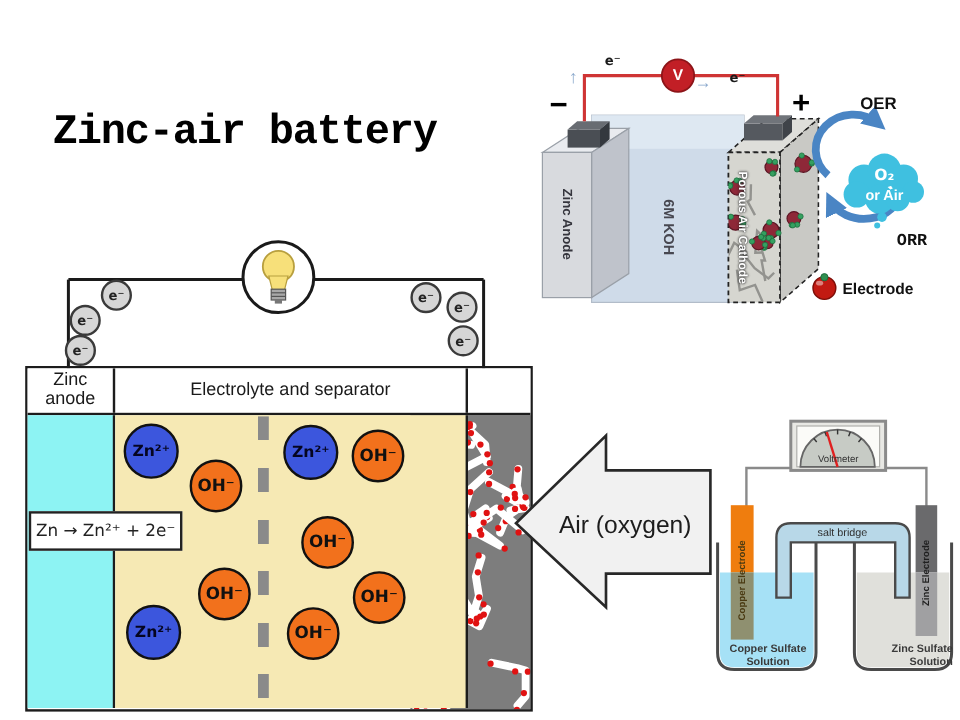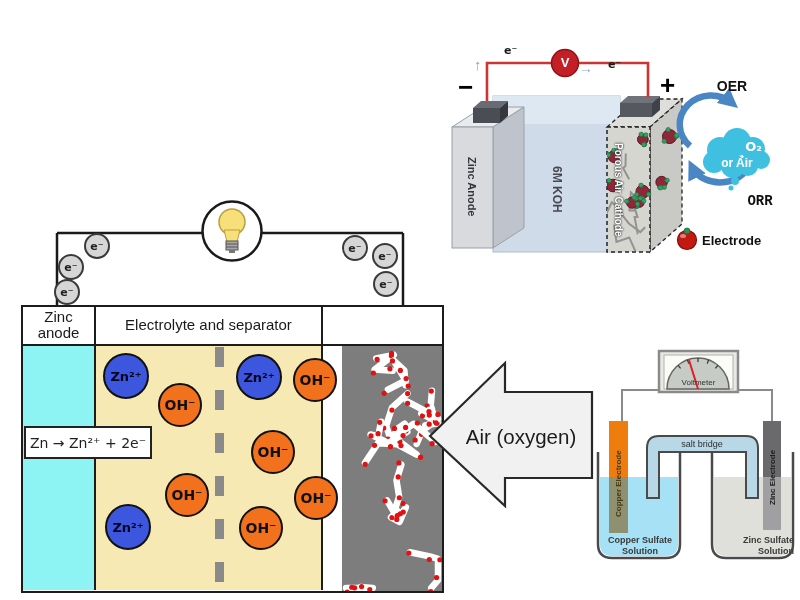--- a/index.html
+++ b/index.html
@@ -13,21 +13,21 @@
               font-weight:bold;font-size:35px;letter-spacing:-1px;color:#000;}
   
   #main-table{left:21px;top:305px;width:423px;height:288px;border:2.5px solid #1c1c1c;
               box-sizing:border-box;background:transparent;z-index:2;position:absolute;}
   .t-row{display:flex;width:100%;box-sizing:border-box;}
   .t-head{height:38.5px;border-bottom:2.5px solid #1c1c1c;background:#fff;}
   .t-body{height:244.5px;}
   .t-cell{box-sizing:border-box;display:flex;align-items:center;justify-content:center;
           text-align:center;font-size:15px;line-height:16px;}
   .c1{width:73px;border-right:2.5px solid #1c1c1c;}
-  .c2{width:227px;border-right:2.5px solid #1c1c1c;}
+  .c2{width:294px;border-right:2.5px solid #1c1c1c;}
   .c3{flex:1;}
   .bg-anode{background:#8df3f3;}
   .bg-elyte{background:#f6e9b4;}
   #separator-dash{left:215px;top:347px;width:9px;height:242px;z-index:2;
     background:repeating-linear-gradient(180deg,#8a8a8a 0 20px,rgba(0,0,0,0) 20px 43px);}
   
   #ion-layer,#electron-layer{position:absolute;left:0;top:0;width:800px;height:600px;z-index:2;pointer-events:none;}
   .ion{position:absolute;transform:translate(-50%,-50%);border-radius:50%;border:2px solid #111;
        display:flex;align-items:center;justify-content:center;font-weight:bold;
        font-family:"DejaVu Sans",sans-serif;}
@@ -51,21 +51,21 @@
   #eminus-left{left:504px;top:44px;font-size:11px;font-weight:bold;font-family:"DejaVu Sans",sans-serif;}
   #eminus-right{left:608px;top:58px;font-size:11px;font-weight:bold;font-family:"DejaVu Sans",sans-serif;}
   #arrow-up-glyph{left:474px;top:56px;font-size:15px;color:#8aa8cc;font-weight:bold;}
   #arrow-right-glyph{left:579px;top:60px;font-size:14px;color:#8aa8cc;font-weight:bold;}
   #terminal-minus{left:458px;top:72px;font-size:26px;font-weight:bold;color:#000;}
   #terminal-plus{left:660px;top:70px;font-size:26px;font-weight:bold;color:#000;}
   #v-symbol{left:557px;top:54px;width:16px;height:17px;font-size:13px;font-weight:bold;color:#fff;
             display:flex;align-items:center;justify-content:center;}
   #oer-label{left:710px;top:78px;width:44px;text-align:center;font-size:14px;font-weight:bold;color:#111;}
   #orr-label{left:738px;top:193px;width:44px;text-align:center;font-size:14px;font-weight:bold;color:#111;font-family:Liberation Mono, monospace;}
-  #cloud-line1{left:712px;top:139px;width:50px;text-align:right;font-size:13px;font-weight:bold;color:#fff;
+  #cloud-line1{left:712px;top:139px;width:50px;text-align:center;font-size:13px;font-weight:bold;color:#fff;
                font-family:"DejaVu Sans",sans-serif;}
   #cloud-line2{left:708px;top:156px;width:58px;text-align:center;font-size:12px;font-weight:bold;color:#fff;}
   #catalyst-label{left:702px;top:233px;width:70px;font-size:13px;font-weight:bold;color:#111;}
   
   #voltmeter-label{left:662px;top:378px;width:73px;text-align:center;font-size:8px;color:#333;}
   #salt-bridge-label{left:664px;top:439px;width:76px;text-align:center;font-size:9px;color:#2f2f2f;}
   #copper-electrode-label{left:610px;top:438px;width:17px;height:92px;font-size:8px;font-weight:bold;color:#4a3a12;}
   #zinc-electrode-label{left:764px;top:428px;width:16px;height:98px;font-size:8px;font-weight:bold;color:#1f1f1f;}
   #copper-solution-label{left:599px;top:535px;width:82px;text-align:center;font-size:9px;font-weight:bold;
                          color:#3a3a3a;white-space:pre-line;line-height:11px;}
@@ -318,20 +318,21 @@
         <line x1="698" y1="358" x2="698" y2="362" stroke="#333" stroke-width="1.2"></line>
         <line x1="708.6" y1="359.9" x2="707.2" y2="363.6" stroke="#333" stroke-width="1.2"></line>
         <line x1="687.4" y1="359.9" x2="688.8" y2="363.6" stroke="#333" stroke-width="1.2"></line>
         <line x1="717.9" y1="365.3" x2="715.4" y2="368.3" stroke="#333" stroke-width="1.2"></line>
         <line x1="678.1" y1="365.3" x2="680.6" y2="368.3" stroke="#333" stroke-width="1.2"></line>
         <line x1="698" y1="389" x2="689" y2="360" stroke="#e02020" stroke-width="2"></line>
       </g>
     </g>
   </svg>
 
+  <div id="page-title" class="lbl">Zinc-air battery</div>
 
   <div id="main-table">
     <div class="t-row t-head">
       <div class="t-cell c1">Zinc anode</div>
       <div class="t-cell c2">Electrolyte and separator</div>
     </div>
     <div class="t-row t-body">
       <div class="t-cell c1 bg-anode"></div>
       <div class="t-cell c2 bg-elyte"></div>
       <div class="t-cell c3"></div>

